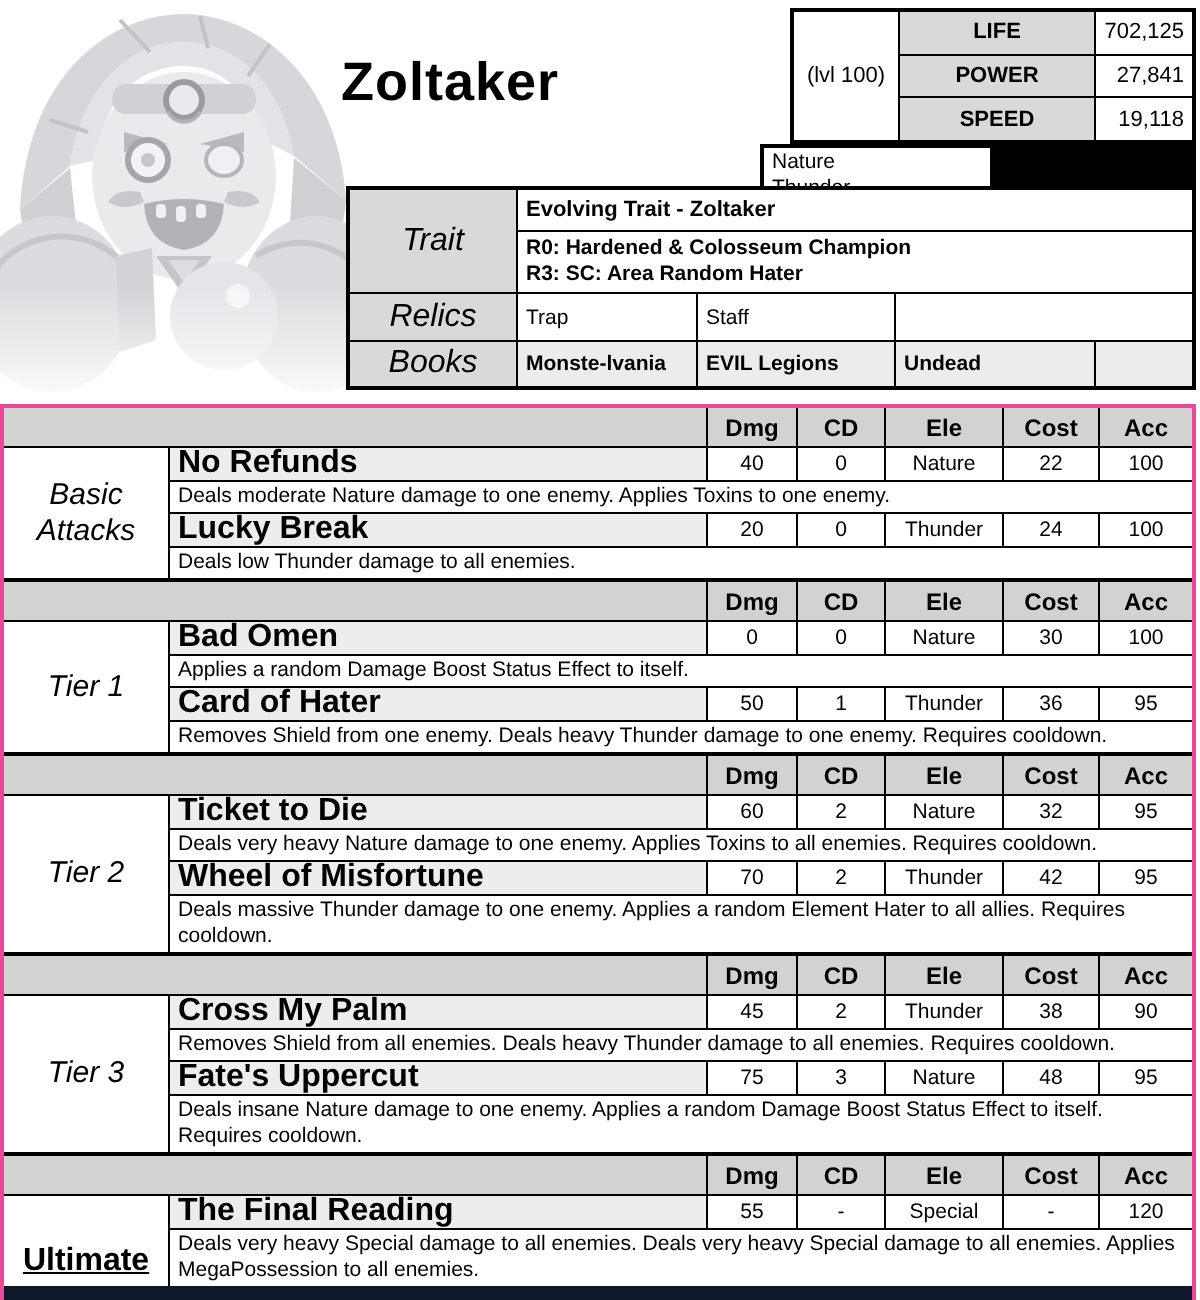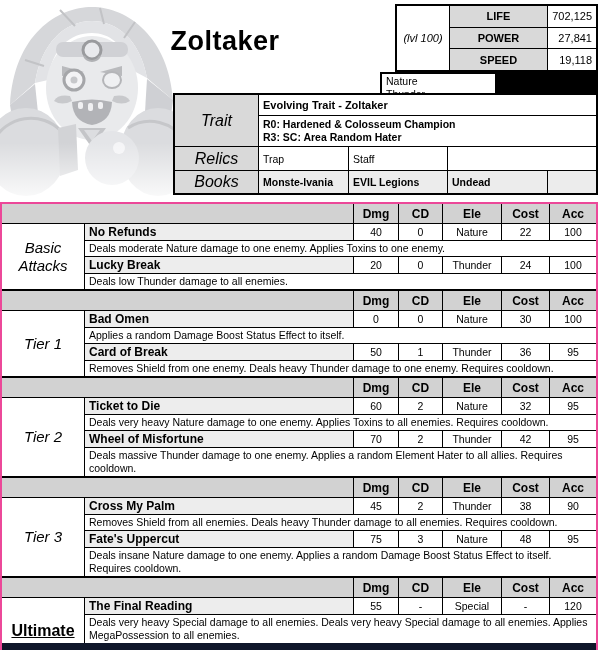--- a/index.html
+++ b/index.html
@@ -14,21 +14,21 @@
            font-size:27px; font-weight:bold; letter-spacing:.5px; }
 
   
   .gtable { display:grid; background:#000; gap:1px; border:2px solid #000; }
   .cell { background:#fff; display:flex; align-items:center; font-size:11px; }
 
   
   .stats { position:absolute; left:395px; top:4px; width:203px; height:68px;
            grid-template-columns:52px 97px 1fr; grid-template-rows:1fr 1fr 1fr; }
   .lvl-cell { grid-column:1; grid-row:1 / span 3; justify-content:center;
-              font-style:italic; font-size:11px; }
+              font-size:11px; }
   .stat-label { background:#d9d9d9; font-weight:bold; justify-content:center; }
   .stat-value { justify-content:flex-end; padding-right:4px; }
 
   .elements { position:absolute; left:380px; top:72px; width:218px; height:31px;
               grid-template-columns:113px 1fr; }
   .elements-label { background:#e3e3e3; font-weight:bold; padding-left:4px; }
   .elements-value { flex-direction:column; align-items:flex-start; justify-content:center;
                     padding-left:4px; font-size:10.5px; line-height:13px; }
 
   
@@ -54,21 +54,21 @@
                  border-top:2px solid #000; }
   .atk-section:first-child { border-top:0; }
   .atk-section.single { grid-template-rows:19px 16px minmax(15px,auto); }
   .hdr-spacer { grid-column:1 / span 2; grid-row:1; background:#d2d2d2; }
   .hdr { background:#d2d2d2; font-weight:bold; font-size:12px; justify-content:center; }
   .sec-label { grid-column:1; grid-row:2 / span 4; font-style:italic; font-size:15px;
                justify-content:center; text-align:center; line-height:1.15; }
   .sec-label.ult { grid-row:2 / span 2; font-style:normal; font-weight:bold; font-size:16px;
                    align-items:flex-end; padding-bottom:3px;text-decoration:underline; }
   .atk-name { grid-column:2; background:#ededed; font-weight:bold; padding-left:4px;
-              font-size:12px; }
+              font-size:16px; }
   .val { justify-content:center; font-size:10.5px; }
   .desc { grid-column:2 / -1; padding:1px 4px; font-size:10.5px; line-height:13px;
           align-items:center; }
   .r1{grid-row:1} .r2{grid-row:2} .r3{grid-row:3} .r4{grid-row:4} .r5{grid-row:5}
   .c3{grid-column:3} .c4{grid-column:4} .c5{grid-column:5} .c6{grid-column:6} .c7{grid-column:7}
   .relic-empty { grid-column:4 / -1; }
 </style>
 </head>
 <body>
 
@@ -184,21 +184,21 @@
       <div class="cell hdr c6 r1">Cost</div>
       <div class="cell hdr c7 r1">Acc</div>
       <div class="cell sec-label">Tier 1</div>
       <div class="cell atk-name r2">Bad Omen</div>
       <div class="cell val c3 r2">0</div>
       <div class="cell val c4 r2">0</div>
       <div class="cell val c5 r2">Nature</div>
       <div class="cell val c6 r2">30</div>
       <div class="cell val c7 r2">100</div>
       <div class="cell desc r3">Applies a random Damage Boost Status Effect to itself.</div>
-      <div class="cell atk-name r4">Card of Break</div>
+      <div class="cell atk-name r4">Card of Hater</div>
       <div class="cell val c3 r4">50</div>
       <div class="cell val c4 r4">1</div>
       <div class="cell val c5 r4">Thunder</div>
       <div class="cell val c6 r4">36</div>
       <div class="cell val c7 r4">95</div>
       <div class="cell desc r5">Removes Shield from one enemy. Deals heavy Thunder damage to one enemy. Requires cooldown.</div>
     </div>
 
     <div class="atk-section">
       <div class="cell hdr-spacer"></div>

